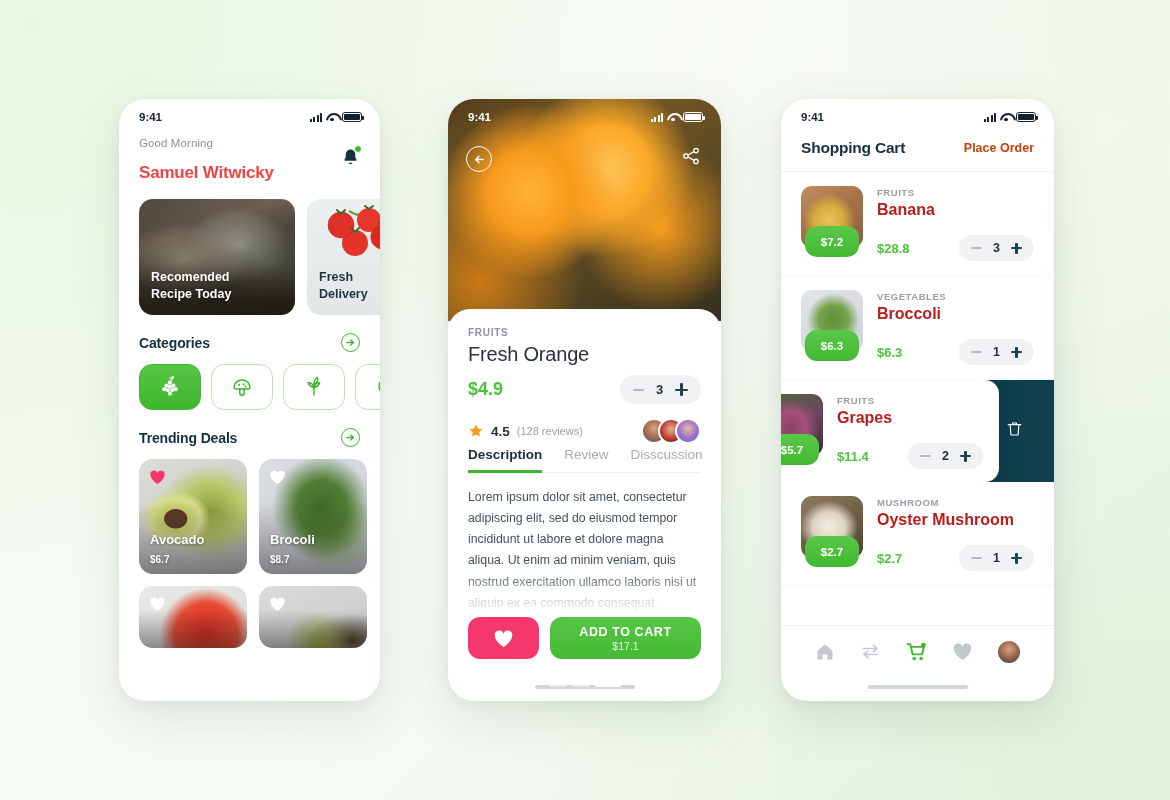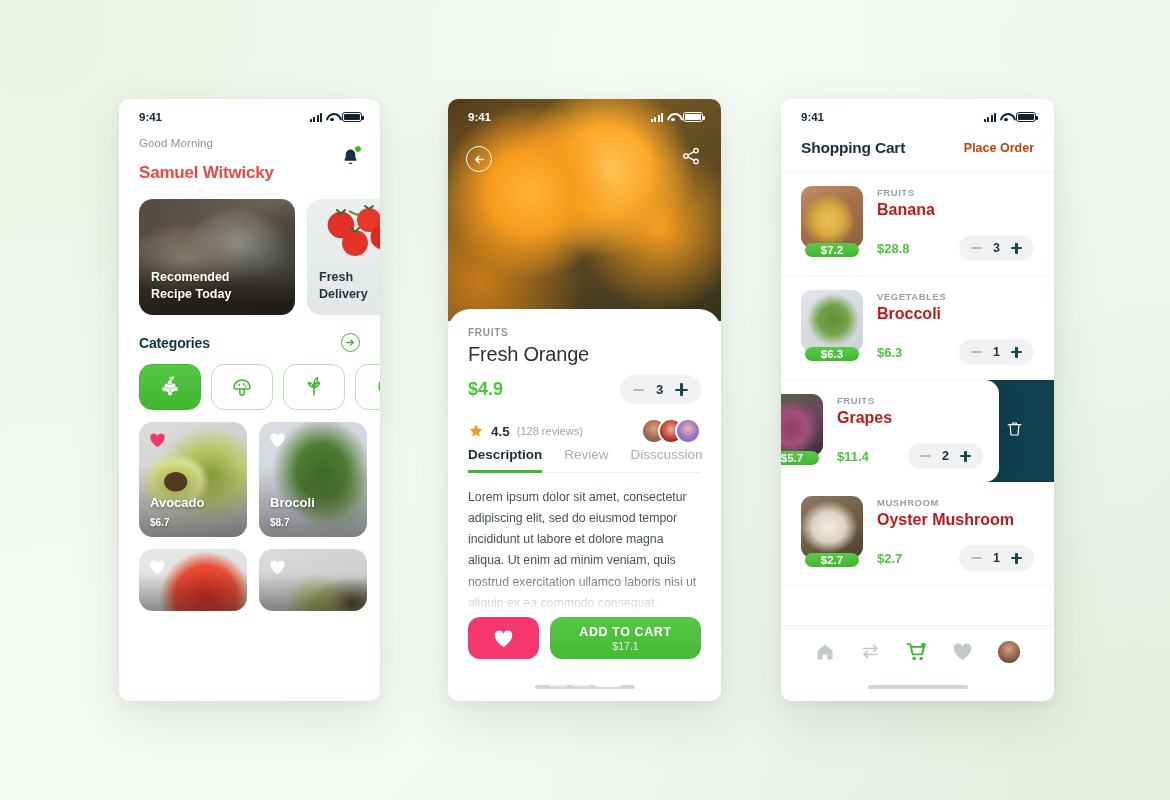--- a/index.html
+++ b/index.html
@@ -11,21 +11,21 @@
       radial-gradient(circle at 97% 97%, #e2f0dc 0%, rgba(226,240,220,0) 45%),
       radial-gradient(circle at 97% 4%, #f2f8ee 0%, rgba(242,248,238,0) 40%),
       linear-gradient(135deg, #f3faef 0%, #f7fbf6 45%, #eef6ea 100%);
     position: relative;
   }
 
   
   .phone {
     position: absolute;
     background: #ffffff;
-    border-radius: 10px;
+    border-radius: 26px;
     overflow: hidden;
     box-shadow: 0 18px 50px rgba(60,90,60,.13), 0 3px 12px rgba(60,90,60,.07);
   }
   #phone-home  { left: 119px; top: 99px;  width: 261px; height: 602px; }
   #phone-detail{ left: 448px; top: 99px;  width: 273px; height: 602px; }
   #phone-cart  { left: 781px; top: 99px;  width: 273px; height: 602px; }
 
   
   .statusbar {
     height: 30px; display: flex; align-items: center;
@@ -190,21 +190,21 @@
 
   
   .cart-head { padding: 10px 20px 14px 20px; display:flex; align-items:center;
     justify-content:space-between; border-bottom:1px solid #f0f2f3; }
   .cart-title { font-size:15.5px; font-weight:bold; color:#17303d; letter-spacing:-.2px; }
   .place-order { font-size:12.5px; font-weight:bold; color:#c2410c; }
   .citem { display:flex; align-items:flex-start; gap:14px; padding:14px 20px;
     position:relative; background:#fff; border-bottom:1px solid #f4f6f7; }
   .cthumb { width:62px;height:62px;border-radius:11px;position:relative;flex:none;overflow:visible; }
   .cthumb .pic { position:absolute; inset:0; border-radius:11px; }
-  .pill { position:absolute; left:4px; bottom:-9px; width:54px; height:14px; border-radius:12px;
+  .pill { position:absolute; left:4px; bottom:-9px; width:54px; height:31px; border-radius:12px;
     background:linear-gradient(180deg,#5bc849 0%,#41b831 100%); color:#fff; font-size:11.5px;
     font-weight:bold; display:flex; align-items:center; justify-content:center; }
   .cinfo { flex:1; padding-top:1px; }
   .ccat { font-size:9.5px; font-weight:bold; color:#97a0a6; letter-spacing:.55px; }
   .cname { font-size:16px; font-weight:bold; color:#b91c1c; margin-top:3px; }
   .crow2 { display:flex; align-items:center; justify-content:space-between; margin-top:16px; }
   .ctotal { font-size:13px; font-weight:bold; color:#4cc43a; }
   .cstep { background:#f1f2f3; border-radius:15px; height:26px; display:flex; align-items:center;
     gap:10px; padding:0 12px; }
   .cstep .st-num { font-size:12.5px; }
@@ -338,20 +338,28 @@
         <path d="M12.4 12.4c2.4-.4 4.6-2.4 5.2-4.6-2.6-.2-5 1.8-5.2 4.6z" stroke="#3fb62f" stroke-width="1.4" fill="none"></path>
       </svg>
     </div>
     <div class="cat">
       <svg width="24" height="24" viewBox="0 0 24 24">
         <path d="M12 4c4 0 7 3 7 7s-3 9-7 9-7-5-7-9 3-7 7-7z" stroke="#3fb62f" stroke-width="1.5" fill="none"></path>
       </svg>
     </div>
   </div>
 
+  <div class="sec-head">
+    <div class="sec-title">Trending Deals</div>
+    <div class="arrow-btn">
+      <svg width="11" height="11" viewBox="0 0 12 12">
+        <path d="M2 6h7M6.2 3.2 9.4 6 6.2 8.8" stroke="#3fb62f" stroke-width="1.4" fill="none" stroke-linecap="round" stroke-linejoin="round"></path>
+      </svg>
+    </div>
+  </div>
 
   <div class="deals-grid">
     <div class="deal">
       <div class="deal-img img-avocado"></div>
       <svg class="heart" width="17" height="16" viewBox="0 0 24 22">
         <path fill="#f6376e" d="M12 21S2 14.6 2 8.2A5.2 5.2 0 0 1 12 5.4 5.2 5.2 0 0 1 22 8.2C22 14.6 12 21 12 21z"></path>
       </svg>
       <div class="deal-name">Avocado</div>
       <div class="deal-price">$6.7</div>
     </div>

